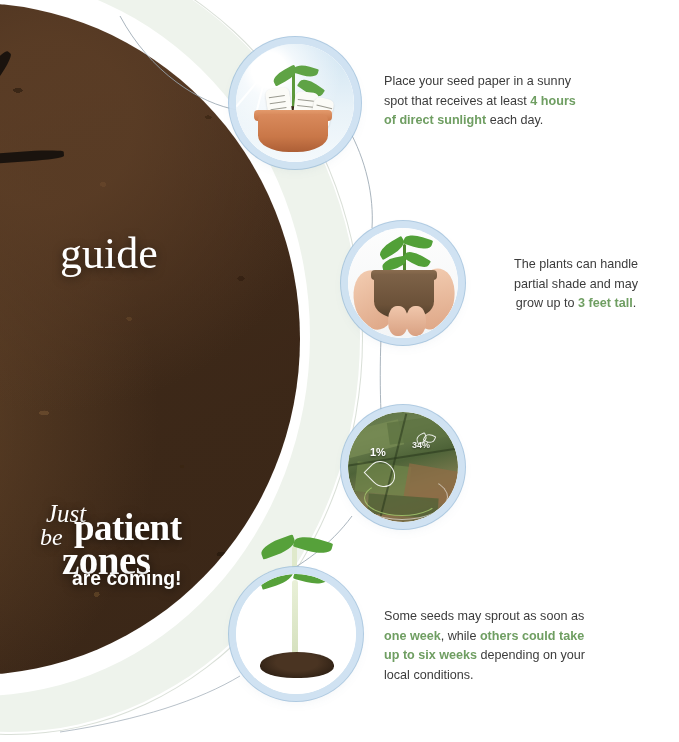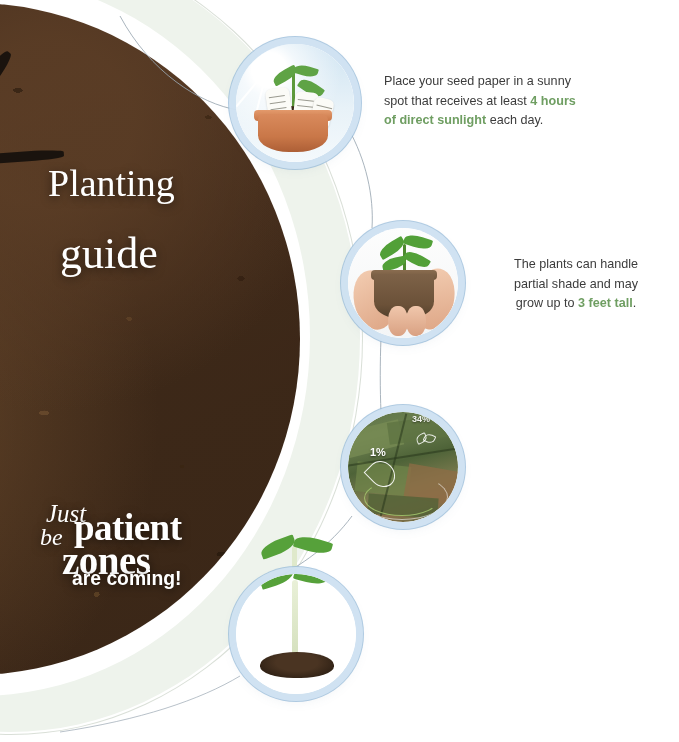--- a/index.html
+++ b/index.html
@@ -156,21 +156,21 @@
   .hedge{position:absolute;background:rgba(40,55,28,.55);}
   .h1{left:0;top:44px;width:110px;height:2px;transform:rotate(-9deg);}
   .h2{left:44px;top:0;width:2px;height:110px;transform:rotate(14deg);}
   .curve-line{position:absolute;border:1px solid rgba(255,255,255,.55);border-radius:50%;
     width:90px;height:44px;left:8px;top:62px;border-top-color:transparent;border-left-color:transparent;}
   .curve-line2{position:absolute;border:1px solid rgba(180,220,120,.7);border-radius:50%;
     width:74px;height:34px;left:16px;top:68px;border-top-color:transparent;border-right-color:transparent;}
   .stat{position:absolute;color:#ffffff;font-size:11px;font-weight:bold;
     text-shadow:0 1px 2px rgba(0,0,0,.5);font-family:"Liberation Sans",sans-serif;}
   #stat-58{left:22px;top:34px;}
-  #stat-34{left:64px;top:2px;font-size:9px;opacity:.9;}
+  #stat-34{left:64px;top:28px;font-size:9px;opacity:.9;}
   .drop-icon{position:absolute;left:22px;top:48px;width:22px;height:26px;
     border:1.5px solid rgba(255,255,255,.9);border-radius:0 50% 50% 50%;transform:rotate(-45deg);}
   .sprout-icon{position:absolute;left:68px;top:22px;width:18px;height:12px;}
   .sprout-icon i{position:absolute;display:block;border:1.4px solid rgba(255,255,255,.85);
     width:9px;height:7px;border-radius:60% 10% 60% 10%;}
   .sprout-icon i:first-child{left:0;top:0;transform:rotate(-24deg);}
   .sprout-icon i:last-child{left:8px;top:0;transform:rotate(24deg);}
 
   
   #bubble-4{left:236px;top:574px;width:120px;height:120px;}
@@ -211,21 +211,20 @@
   <div class="mint-disc white-gap"></div>
 
   <div class="soil-circle">
     <div class="soil-grain"></div>
 
     <div class="tray-rib rib4"></div>
     <div class="tray-rib rib5"></div>
 
   </div>
 
-  <div class="headline" id="h-planting">Planting</div>
   <div class="headline" id="h-guide">guide</div>
 
   <div class="headline" id="h-just">Just</div>
   <div class="headline" id="h-be">be</div>
   <div class="headline" id="h-patient">patient</div>
   <div class="headline" id="h-blooms">zones</div>
   <div class="headline" id="h-coming">are coming!</div>
 
   <svg id="connectors">
     <path d="M238,110 C200,104 150,72 120,16" fill="none" stroke="#9aa7b2" stroke-width="1" opacity=".85"></path>
@@ -316,14 +315,15 @@
       <div class="b4-bg"></div>
       <div class="b4-stem"></div>
       <div class="b4-leaf b4l1"></div>
       <div class="b4-leaf b4l2"></div>
       <div class="b4-soil"></div>
     </div>
   </div>
 
   <div class="txt" id="txt-1">Place your seed paper in a sunny spot that receives at least <b>4 hours of direct sunlight</b> each day.</div>
   <div class="txt" id="txt-2">The plants can handle partial shade and may grow up to <b>3 feet tall</b>.</div>
+  <div class="txt" id="txt-4">Some seeds may sprout as soon as <b>one week</b>, while <b>others could take up to six weeks</b> depending on your local conditions.</div>
 
 </div>
 
 </body></html>

